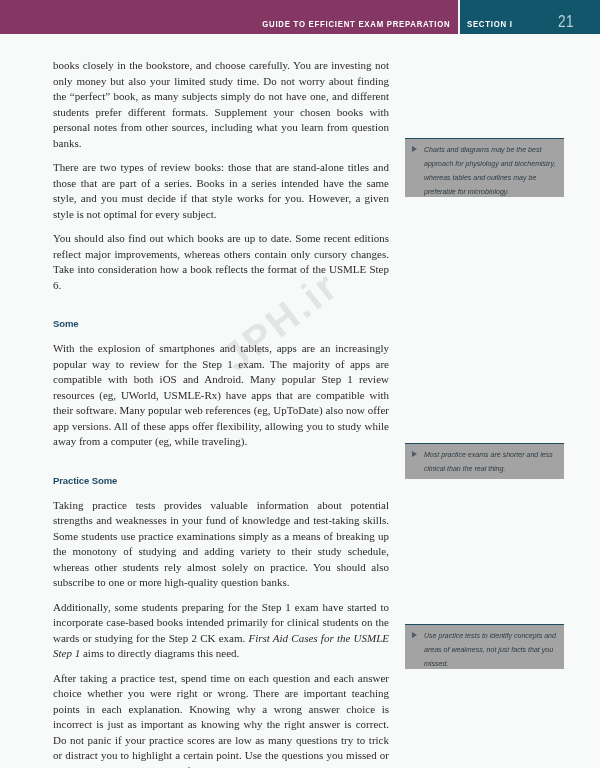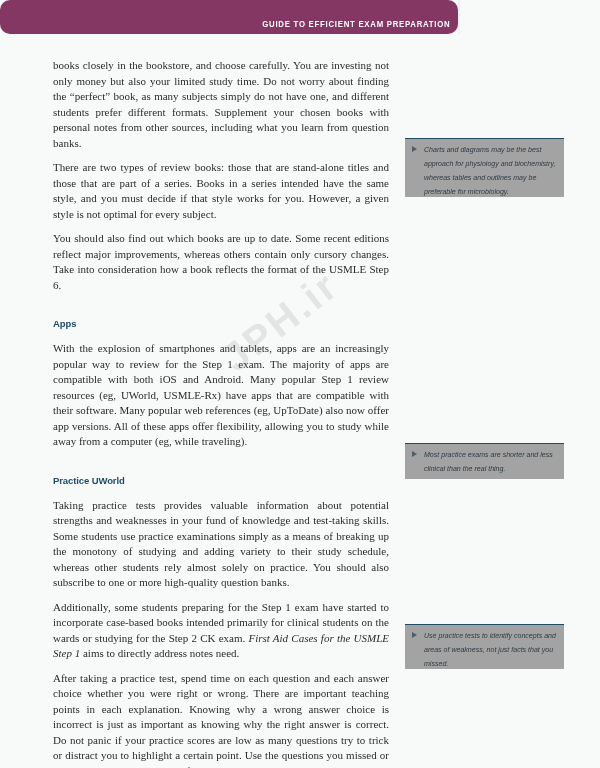--- a/index.html
+++ b/index.html
@@ -20,21 +20,20 @@
       position: absolute;
       left: 0; top: 0;
       width: 600px; height: 34px;
       display: flex;
     }
     .header-left {
       width: 458px;
       height: 34px;
       background: #833762;
       position: relative;
-      border-radius: 10px;
     }
     .header-divider {
       width: 2px;
       height: 34px;
       background: #f3eef1;
     }
     .header-right {
       flex: 1;
       height: 34px;
       background: #12566b;
@@ -147,33 +146,37 @@
     }
   </style>
 </head>
 <body>
 
 <div class="header">
   <div class="header-left">
     <span class="running-title">GUIDE TO EFFICIENT EXAM PREPARATION</span>
   </div>
   <div class="header-divider"></div>
+  <div class="header-right">
+    <span class="section-label">SECTION I</span>
+    <span class="page-number">21</span>
+  </div>
 </div>
 
 <div class="main-col">
   <p class="para" style="margin-bottom:9px;">books closely in the bookstore, and choose carefully. You are investing not only money but also your limited study time. Do not worry about finding the “perfect” book, as many subjects simply do not have one, and different students prefer different formats. Supplement your chosen books with personal notes from other sources, including what you learn from question banks.</p>
   <p class="para" style="margin-bottom:9px;">There are two types of review books: those that are stand-alone titles and those that are part of a series. Books in a series intended have the same style, and you must decide if that style works for you. However, a given style is not optimal for every subject.</p>
   <p class="para" style="margin-bottom:25px;">You should also find out which books are up to date. Some recent editions reflect major improvements, whereas others contain only cursory changes. Take into consideration how a book reflects the format of the USMLE Step 6.</p>
 
-  <h3 class="heading" style="margin-bottom:12px;">Apps</h3>
+  <h3 class="heading" style="margin-bottom:12px;">Some</h3>
   <p class="para" style="margin-bottom:25px;">With the explosion of smartphones and tablets, apps are an increasingly popular way to review for the Step 1 exam. The majority of apps are compatible with both iOS and Android. Many popular Step 1 review resources (eg, UWorld, USMLE-Rx) have apps that are compatible with their software. Many popular web references (eg, UpToDate) also now offer app versions. All of these apps offer flexibility, allowing you to study while away from a computer (eg, while traveling).</p>
 
-  <h3 class="heading" style="margin-bottom:12px;">Practice UWorld</h3>
+  <h3 class="heading" style="margin-bottom:12px;">Practice Some</h3>
   <p class="para" style="margin-bottom:9px;">Taking practice tests provides valuable information about potential strengths and weaknesses in your fund of knowledge and test-taking skills. Some students use practice examinations simply as a means of breaking up the monotony of studying and adding variety to their study schedule, whereas other students rely almost solely on practice. You should also subscribe to one or more high-quality question banks.</p>
-  <p class="para" style="margin-bottom:9px;"><span>Additionally, some students preparing for the Step 1 exam have started to incorporate case-based books intended primarily for clinical students on the wards or studying for the Step 2 CK exam. </span><em>First Aid Cases for the USMLE Step 1</em><span> aims to directly address notes need.</span></p>
+  <p class="para" style="margin-bottom:9px;"><span>Additionally, some students preparing for the Step 1 exam have started to incorporate case-based books intended primarily for clinical students on the wards or studying for the Step 2 CK exam. </span><em>First Aid Cases for the USMLE Step 1</em><span> aims to directly diagrams this need.</span></p>
   <p class="para">After taking a practice test, spend time on each question and each answer choice whether you were right or wrong. There are important teaching points in each explanation. Knowing why a wrong answer choice is incorrect is just as important as knowing why the right answer is correct. Do not panic if your practice scores are low as many questions try to trick or distract you to highlight a certain point. Use the questions you missed or were unsure about to develop focused plans during your scheduled catch-up time.</p>
 </div>
 
 <div class="note" style="top:138px; height:59px;">
   <span class="note-arrow"></span>
   <div class="note-text">Charts and diagrams may be the best approach for physiology and biochemistry, whereas tables and outlines may be preferable for microbiology.</div>
 </div>
 
 <div class="note" style="top:443px; height:36px;">
   <span class="note-arrow"></span>

